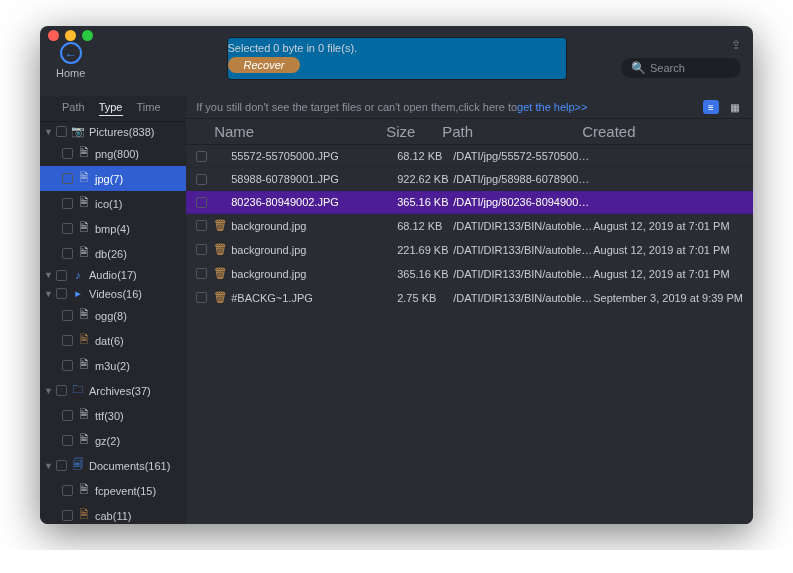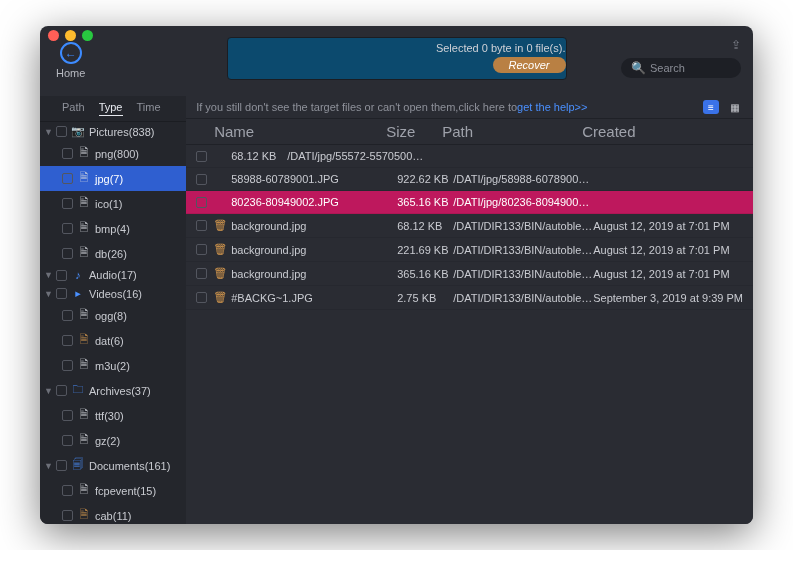--- a/index.html
+++ b/index.html
@@ -14,21 +14,21 @@
 .traffic { position: absolute; top: 4px; left: 8px; display: flex; gap: 6px; }
 .traffic span { width: 11px; height: 11px; border-radius: 50%; display: block; }
 .tr-close { background: #ff5f57; }
 .tr-min { background: #febc2e; }
 .tr-max { background: #28c840; }
 .topbar { display: flex; align-items: flex-start; padding: 0 10px 6px 10px; height: 62px; position: relative; }
 .home { display: flex; flex-direction: column; align-items: center; gap: 3px; margin-left: 6px; margin-top: 8px; }
 .home-icon { width: 22px; height: 22px; border: 2px solid #3d8bff; border-radius: 50%; display: flex; align-items: center; justify-content: center; color: #3d8bff; font-size: 12px; }
 .home-label { font-size: 11px; color: #b7b9c0; }
 .status-wrap { position: absolute; left: 50%; transform: translateX(-50%); top: 3px; width: 340px; }
-.status-box { background: #0c4a6e; border: 1px solid #1b1d22; border-radius: 4px; padding: 4px 0 6px 0; text-align: right; }
+.status-box { background: #0369a1; border: 1px solid #1b1d22; border-radius: 4px; padding: 4px 0 6px 0; text-align: left; }
 .status-text { font-size: 11px; color: #cfd1d7; }
 .recover-btn { margin-top: 3px; display: inline-block; background: #b98043; color: #fff; font-size: 11px; padding: 2px 16px; border-radius: 10px; cursor: pointer; font-style: italic; }
 .right-tools { position: absolute; right: 12px; top: 4px; display: flex; flex-direction: column; align-items: flex-end; gap: 6px; }
 .share-icon { color: #7d808a; font-size: 12px; }
 .search { background: #1d1f25; border-radius: 12px; padding: 3px 10px; width: 120px; display: flex; align-items: center; gap: 4px; color: #8a8d96; font-size: 11px; }
 .search-icon { font-size: 12px; }
 .body { flex: 1; display: flex; overflow: hidden; }
 .sidebar { width: 158px; background: #24262c; display: flex; flex-direction: column; }
 .tabs { display: flex; gap: 14px; padding: 5px 0 5px 22px; font-size: 11px; color: #8e919a; border-bottom: 1px solid #1b1d22; }
 .tab { cursor: pointer; }
@@ -50,21 +50,21 @@
 .vt { width: 16px; height: 14px; border-radius: 3px; display: flex; align-items: center; justify-content: center; font-size: 10px; color: #c9cbd1; }
 .vt.active { background: #3a72e8; color: #fff; }
 .headers { display: flex; padding: 4px 10px; font-size: 15px; color: #9fa2ab; border-bottom: 1px solid #1f2127; }
 .col-cb { width: 18px; }
 .col-name { flex: 0 0 172px; }
 .col-size { flex: 0 0 56px; }
 .col-path { flex: 0 0 140px; }
 .col-created { flex: 1; }
 .rows { flex: 1; overflow: auto; }
 .row { display: flex; align-items: center; padding: 5px 10px; font-size: 11px; color: #c9cbd1; border-bottom: 1px solid rgba(0,0,0,0.08); cursor: pointer; }
-.row.selected { background: #be185d; color: #fff; }
+.row.selected { background: #4c1d95; color: #fff; }
 .row .cb { width: 11px; height: 11px; border: 1px solid #53565f; border-radius: 2px; margin-right: 6px; flex-shrink: 0; }
 .row .ficon { width: 14px; font-size: 11px; margin-right: 4px; flex-shrink: 0; }
 .row .ficon.orange { color: #d89a4e; }
 .row .name { flex: 0 0 166px; white-space: nowrap; overflow: hidden; text-overflow: ellipsis; }
 .row .size { flex: 0 0 56px; }
 .row .path { flex: 0 0 140px; white-space: nowrap; overflow: hidden; text-overflow: ellipsis; }
 .row .created { flex: 1; white-space: nowrap; }
 </style>
 </head>
 <body>
@@ -212,20 +212,21 @@
         <div class="col-cb"></div>
         <div class="col-name">Name</div>
         <div class="col-size">Size</div>
         <div class="col-path">Path</div>
         <div class="col-created">Created</div>
       </div>
       <div class="rows" id="rows">
           <div class="row">
             <span class="cb"></span>
             <span class="ficon "></span>
+            <span class="name">55572-55705000.JPG</span>
             <span class="size">68.12 KB</span>
             <span class="path">/DATI/jpg/55572-55705000.JPG</span>
             <span class="created"></span>
           </div>
           <div class="row">
             <span class="cb"></span>
             <span class="ficon "></span>
             <span class="name">58988-60789001.JPG</span>
             <span class="size">922.62 KB</span>
             <span class="path">/DATI/jpg/58988-60789001.JPG</span>

